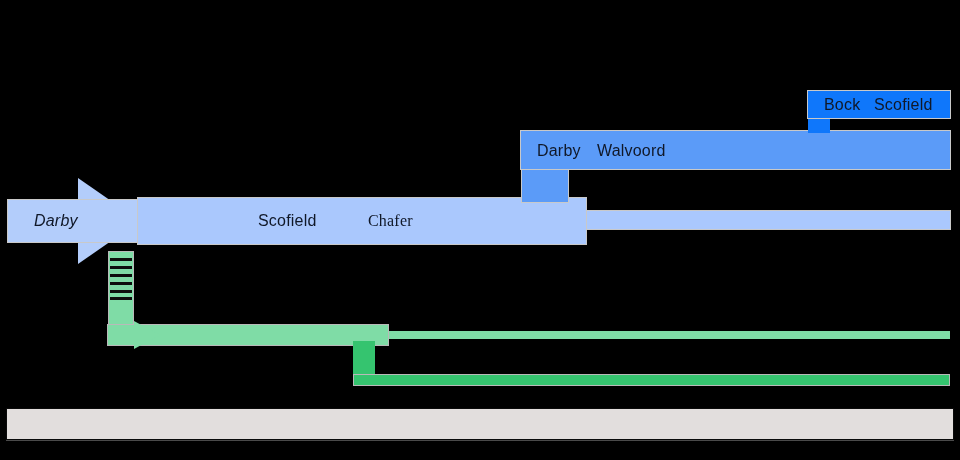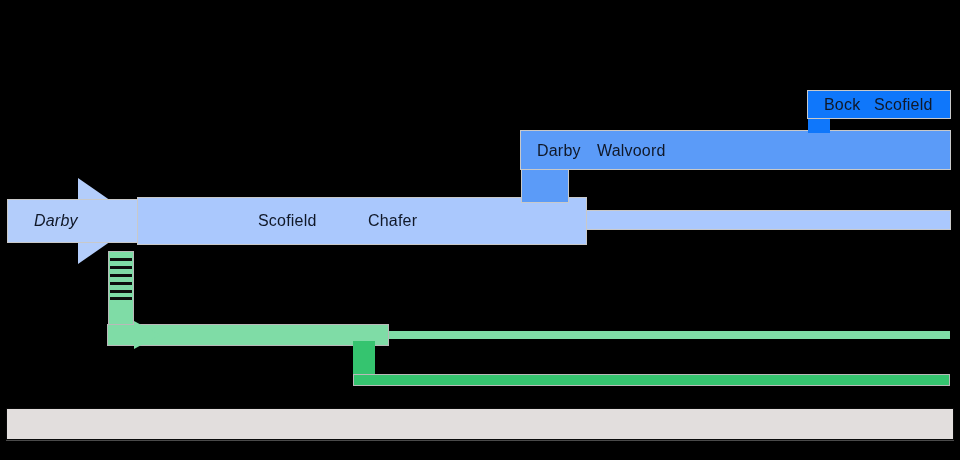--- a/index.html
+++ b/index.html
@@ -91,21 +91,21 @@
   #sc-tail {
     position: absolute;
     left: 586px;
     top: 211px;
     width: 364px;
     height: 18px;
     background: #aac8fd;
     outline: 1px solid #c9c9c9;
   }
   #sc-label-scofield { position: absolute; left: 258px; top: 212px; }
-  #sc-label-chafer   { position: absolute; left: 368px; top: 212px; }
+  #sc-label-chafer   { position: absolute; left: 368px; top: 212px; font-family: Liberation Serif, serif; }
 
   
   #rw-band {
     left: 521px;
     top: 131px;
     width: 429px;
     height: 38px;
     background: #5b9bf8;
     outline: 1px solid #c9c9c9;
   }

